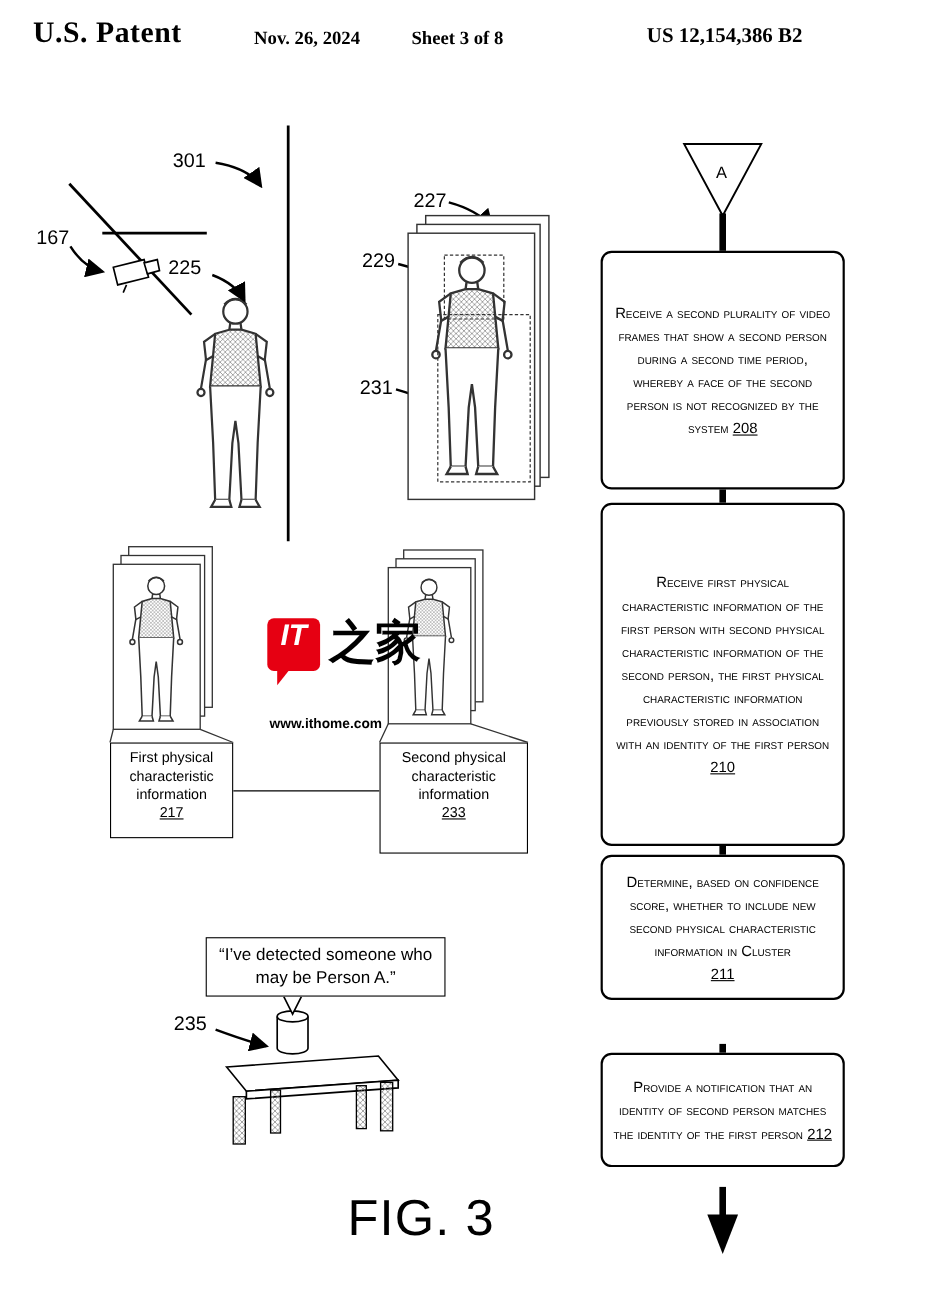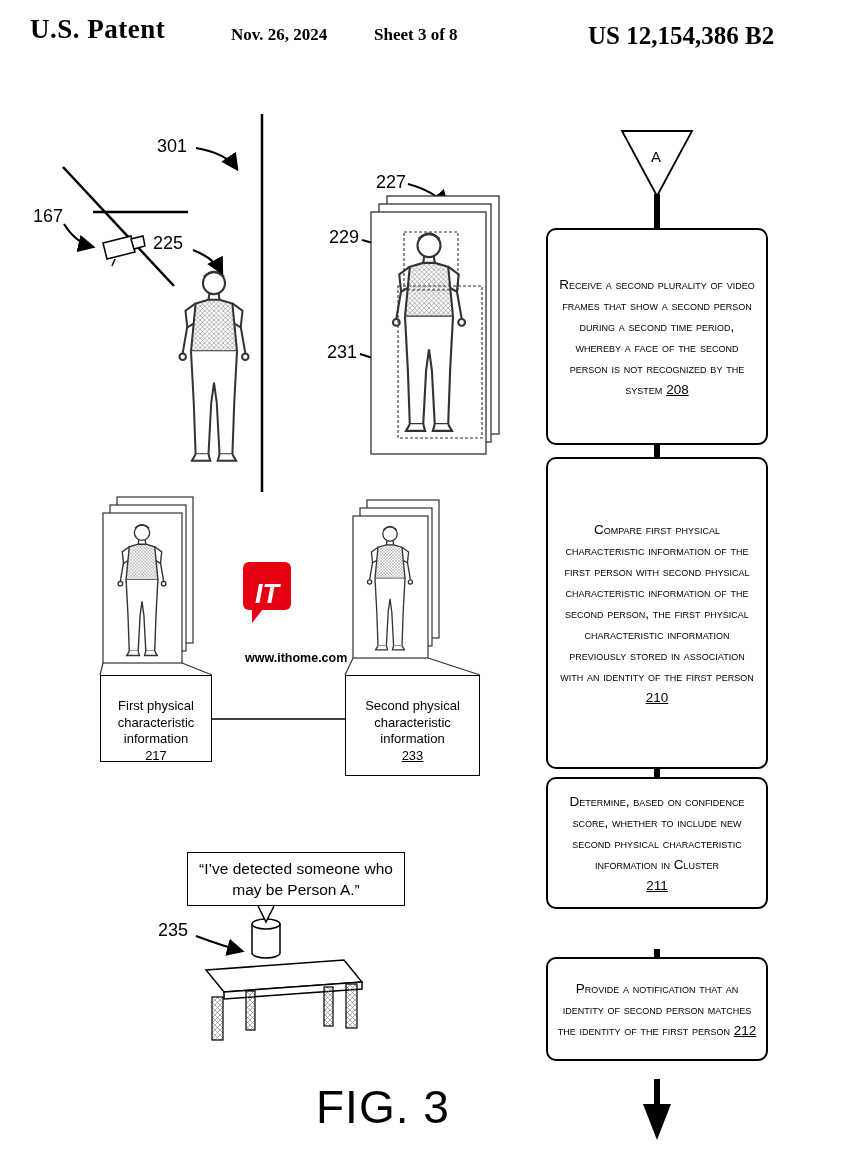--- a/index.html
+++ b/index.html
@@ -5,47 +5,47 @@
   * { margin:0; padding:0; box-sizing:border-box; }
   html,body { background:#ffffff; }
   body { font-family:"Liberation Sans", sans-serif; color:#000; }
   .page { position:relative; width:848px; height:1172px; background:#fff; overflow:hidden; }
 
   
   .hdr { position:absolute; font-family:"Liberation Serif", serif; font-weight:bold; white-space:nowrap; }
   .hdr-title  { left:30px;  top:14px; font-size:27px; letter-spacing:0.5px; }
   .hdr-date   { left:231px; top:25px; font-size:17px; }
   .hdr-sheet  { left:374px; top:25px; font-size:17px; }
-  .hdr-num    { left:588px; top:22px; font-size:25px; }
+  .hdr-num    { left:588px; top:22px; font-size:19px; }
 
   svg.art { position:absolute; left:0; top:0; pointer-events:none; }
   svg text { font-family:"Liberation Sans", sans-serif; }
 
   
   .ref-label { position:absolute; font-size:18px; white-space:nowrap; }
 
   
   .infobox { position:absolute; border:1.3px solid #000; background:#fff; text-align:center;
-             font-size:13px; line-height:16.5px; padding-top:22px; }
+             font-size:13px; line-height:16.5px; padding-top:5px; }
   .uref { text-decoration:underline; }
   .block { display:block; }
 
   
   .bubble { position:absolute; border:1.5px solid #000; background:#fff; text-align:center;
             font-size:15.5px; line-height:21px; display:flex; align-items:center; justify-content:center; }
 
   
   .step { position:absolute; left:546px; width:222px; border:2px solid #000; border-radius:10px;
           background:#fff; text-align:center; font-variant:small-caps; font-size:13.5px;
           line-height:21px; padding:16px 9px; display:flex; flex-direction:column; justify-content:center; }
 
   
   .logo-box { position:absolute; left:243px; top:562px; width:48px; height:48px; background:#e60012;
               border-radius:6px; color:#fff; font-weight:bold; font-style:italic; font-size:27px;
-              display:flex; align-items:flex-end; justify-content:center; }
+              display:flex; align-items:flex-start; justify-content:center; }
   .logo-cjk { position:absolute; left:299px; top:556px; font-size:42px; font-weight:bold;
               font-family:"DejaVu Serif", serif; }
   .logo-url { position:absolute; left:245px; top:651px; font-size:12.5px; font-weight:bold; }
 
   .fig-caption { position:absolute; left:316px; top:1080px; font-size:46px; letter-spacing:1px; }
 </style>
 </head>
 <body>
 
 <div class="page">
@@ -172,35 +172,36 @@
     <div class="uref">217</div>
   </div>
   <div class="infobox" style="left:345px;top:675px;width:135px;height:101px">
     <div>Second physical characteristic information</div>
     <div class="uref">233</div>
   </div>
 
   <div class="logo-box">
     <span>IT</span>
   </div>
+  <div class="logo-cjk">之家</div>
   <div class="logo-url">www.ithome.com</div>
 
   <div class="bubble" style="left:187px;top:852px;width:218px;height:54px">
     <div>“I’ve detected someone who may be Person A.”</div>
   </div>
 
   <div class="step" style="top:228px;height:217px">
     <div>
       <span>Receive a second plurality of video frames that show a second person during a second time period, whereby a face of the second person is not recognized by the system</span>
       <span class="uref">208</span>
     </div>
   </div>
   <div class="step" style="top:457px;height:312px">
     <div>
-      <span>Compare first physical characteristic information of the first person with second physical characteristic information of the second person, the first physical characteristic information previously stored in association with an identity of the first person</span>
+      <span>Receive first physical characteristic information of the first person with second physical characteristic information of the second person, the first physical characteristic information previously stored in association with an identity of the first person</span>
       <span class="uref block">210</span>
     </div>
   </div>
   <div class="step" style="top:777px;height:132px">
     <div>
       <span>Determine, based on confidence score, whether to include new second physical characteristic information in Cluster</span>
       <span class="uref block">211</span>
     </div>
   </div>
   <div class="step" style="top:957px;height:104px">

